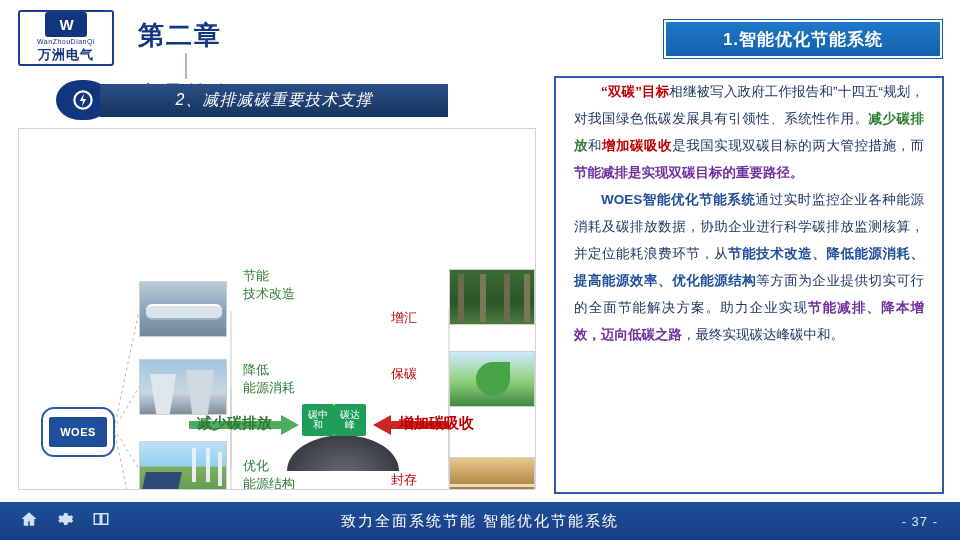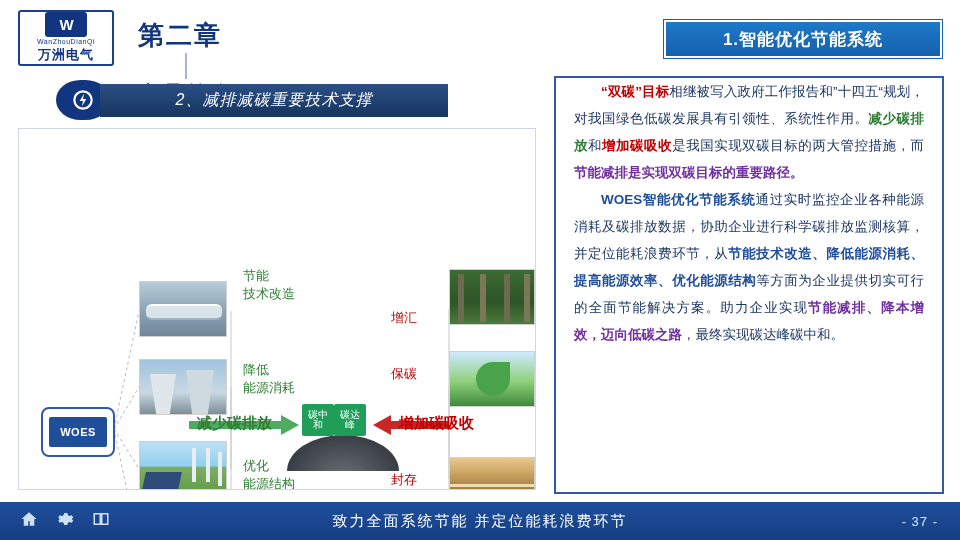--- a/index.html
+++ b/index.html
@@ -74,21 +74,21 @@
   .art-green:after{content:"";position:absolute;left:26px;top:10px;width:34px;height:34px;background:#49a34a;border-radius:50% 0 50% 50%;}
   .art-layers { background: linear-gradient(180deg,#e8c98f 0%, #c9a15f 30%, #9e7b45 60%, #6f5a38 100%); }
   .art-layers:after{content:"";position:absolute;left:0;top:26px;width:100%;height:3px;background:#f1dcb2;box-shadow:0 10px 0 #f1dcb2, 0 20px 0 #f1dcb2;}
 
   .dlabel { position: absolute; font-size: 13px; color: #2c5f2d; line-height: 1.35; }
   .dlabel.green { color: #2f7d33; }
   .dlabel.red { color: #c00000; }
 
   .woes-box {
     position: absolute; left: 22px; top: 278px; width: 74px; height: 50px;
-    background: #ffffff; border: 2px solid #2f5aa8; border-radius: 8px;
+    background: #ffffff; border: 2px solid #2f5aa8; border-radius: 13px;
     display: flex; align-items: center; justify-content: center;
   }
   .woes-screen {
     width: 58px; height: 30px; background: #1f4f9b; color: #fff;
     display:flex; align-items:center; justify-content:center;
     font-size: 11px; font-weight: bold; letter-spacing: .5px; border-radius:2px;
   }
   .arrow-left-text {
     position: absolute; left: 178px; top: 285px; font-size: 15px; font-weight: bold; color: #2f7d33;
   }
@@ -241,16 +241,16 @@
         <svg viewBox="0 0 24 24">
             <path d="M12 8a4 4 0 100 8 4 4 0 000-8zm9 4l2-2-2-3-3 1-2-1-1-3h-4l-1 3-2 1-3-1-2 3 2 2-2 2 2 3 3-1 2 1 1 3h4l1-3 2-1 3 1 2-3z"></path>
           </svg>
       </span>
       <span>
         <svg viewBox="0 0 24 24">
             <path d="M3 5h8v14H3zm10 0h8v14h-8z" fill="none" stroke="#cfe0f5" stroke-width="2"></path>
           </svg>
       </span>
     </div>
-    <div class="footer-center">致力全面系统节能  并定位能耗浪费环节</div>
+    <div class="footer-center">致力全面系统节能  智能优化节能系统</div>
     <div class="footer-page">- 37 -</div>
   </div>
 </div>
 
 </body></html>

